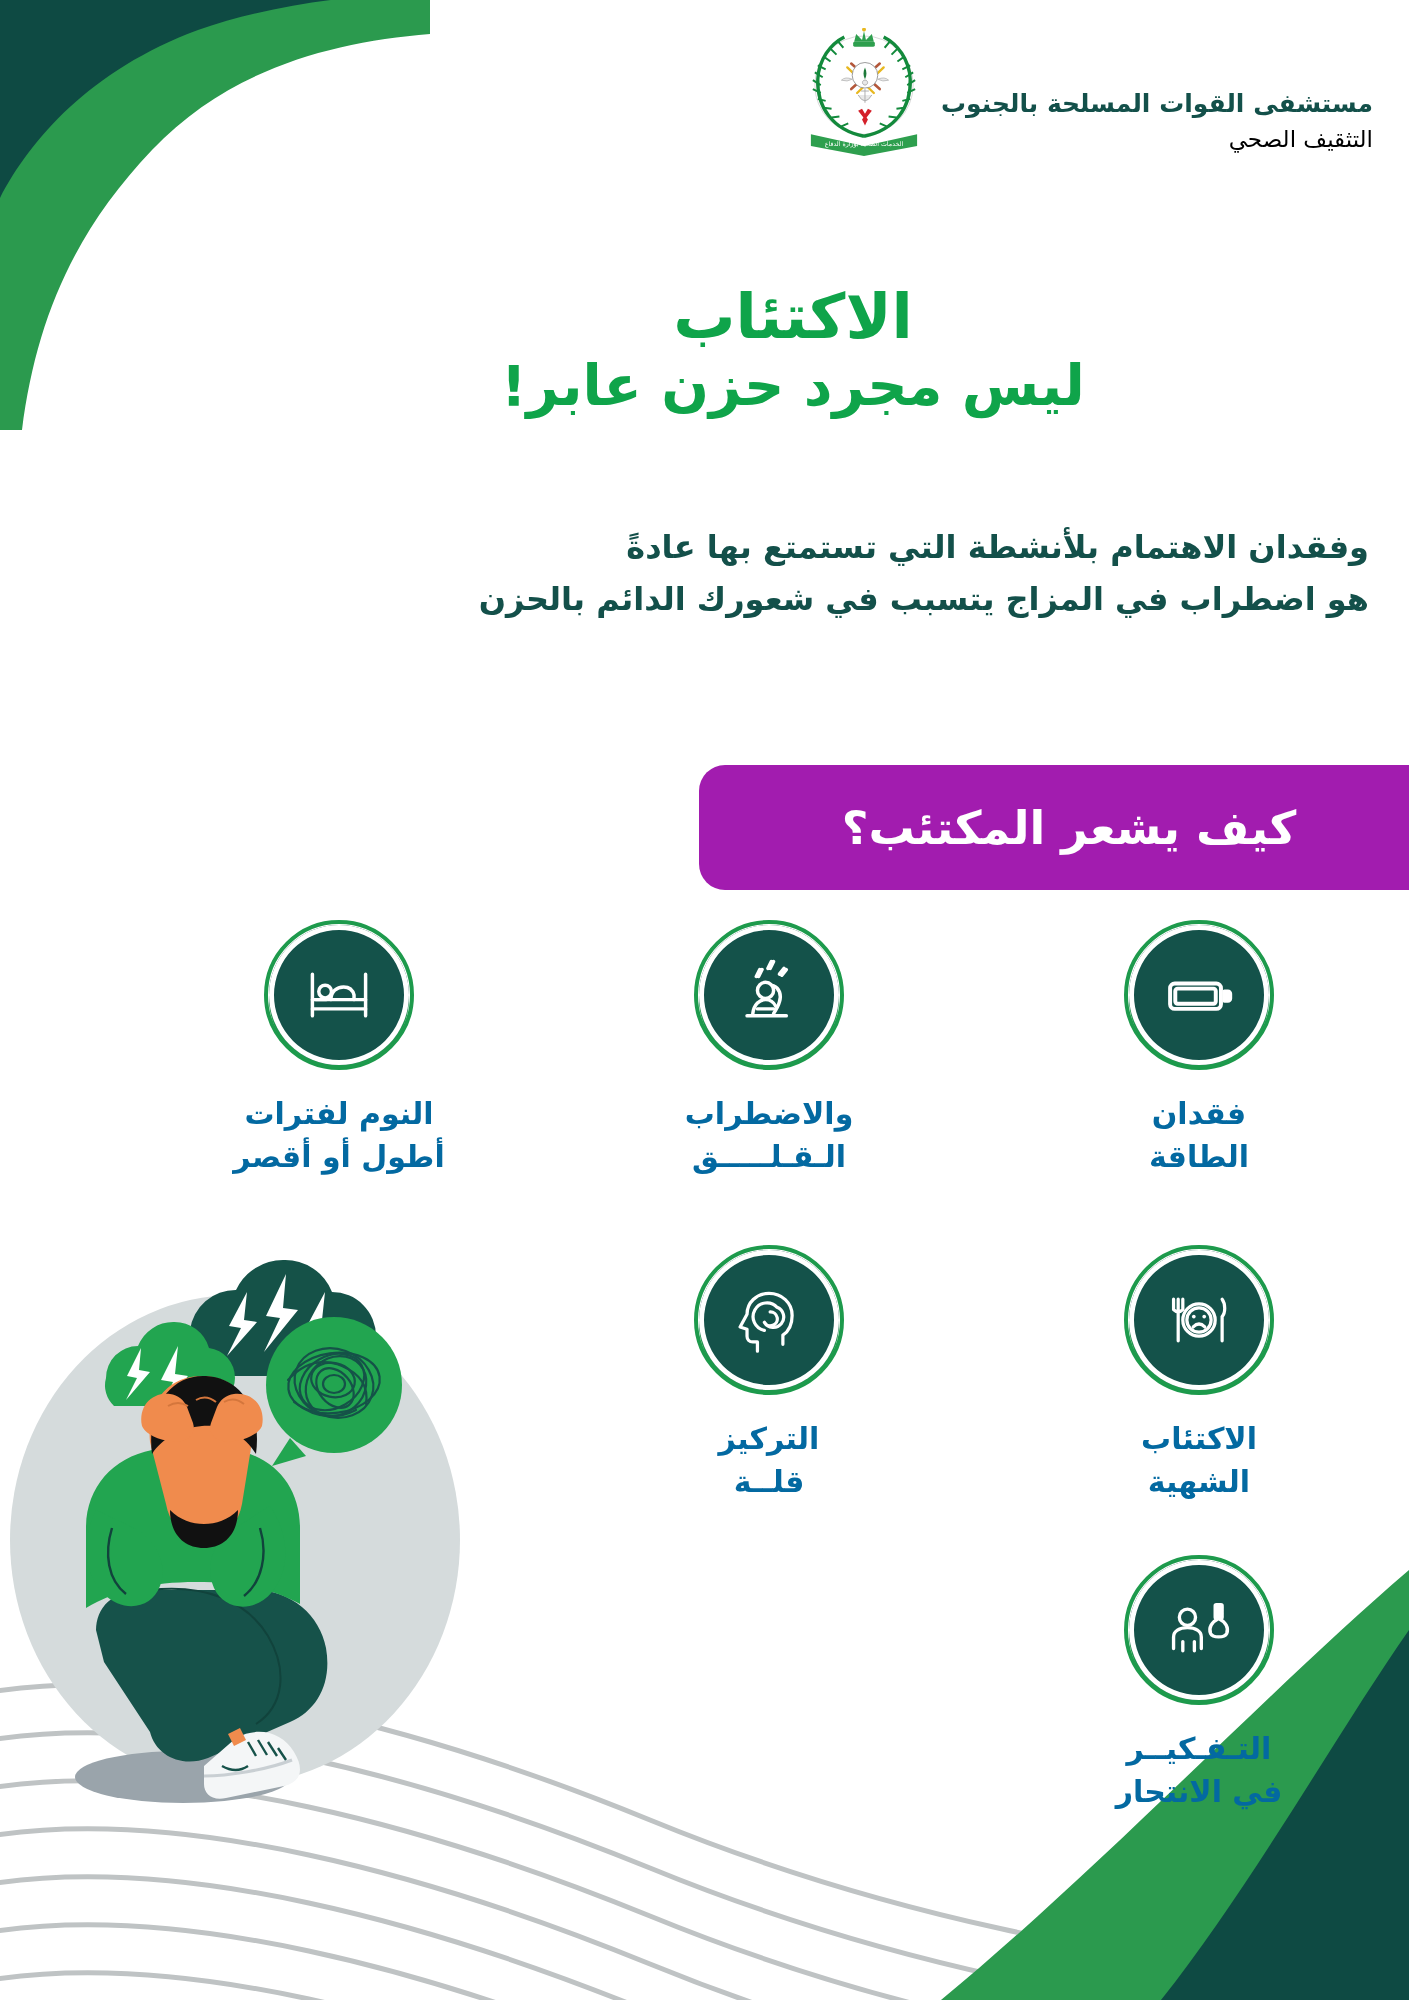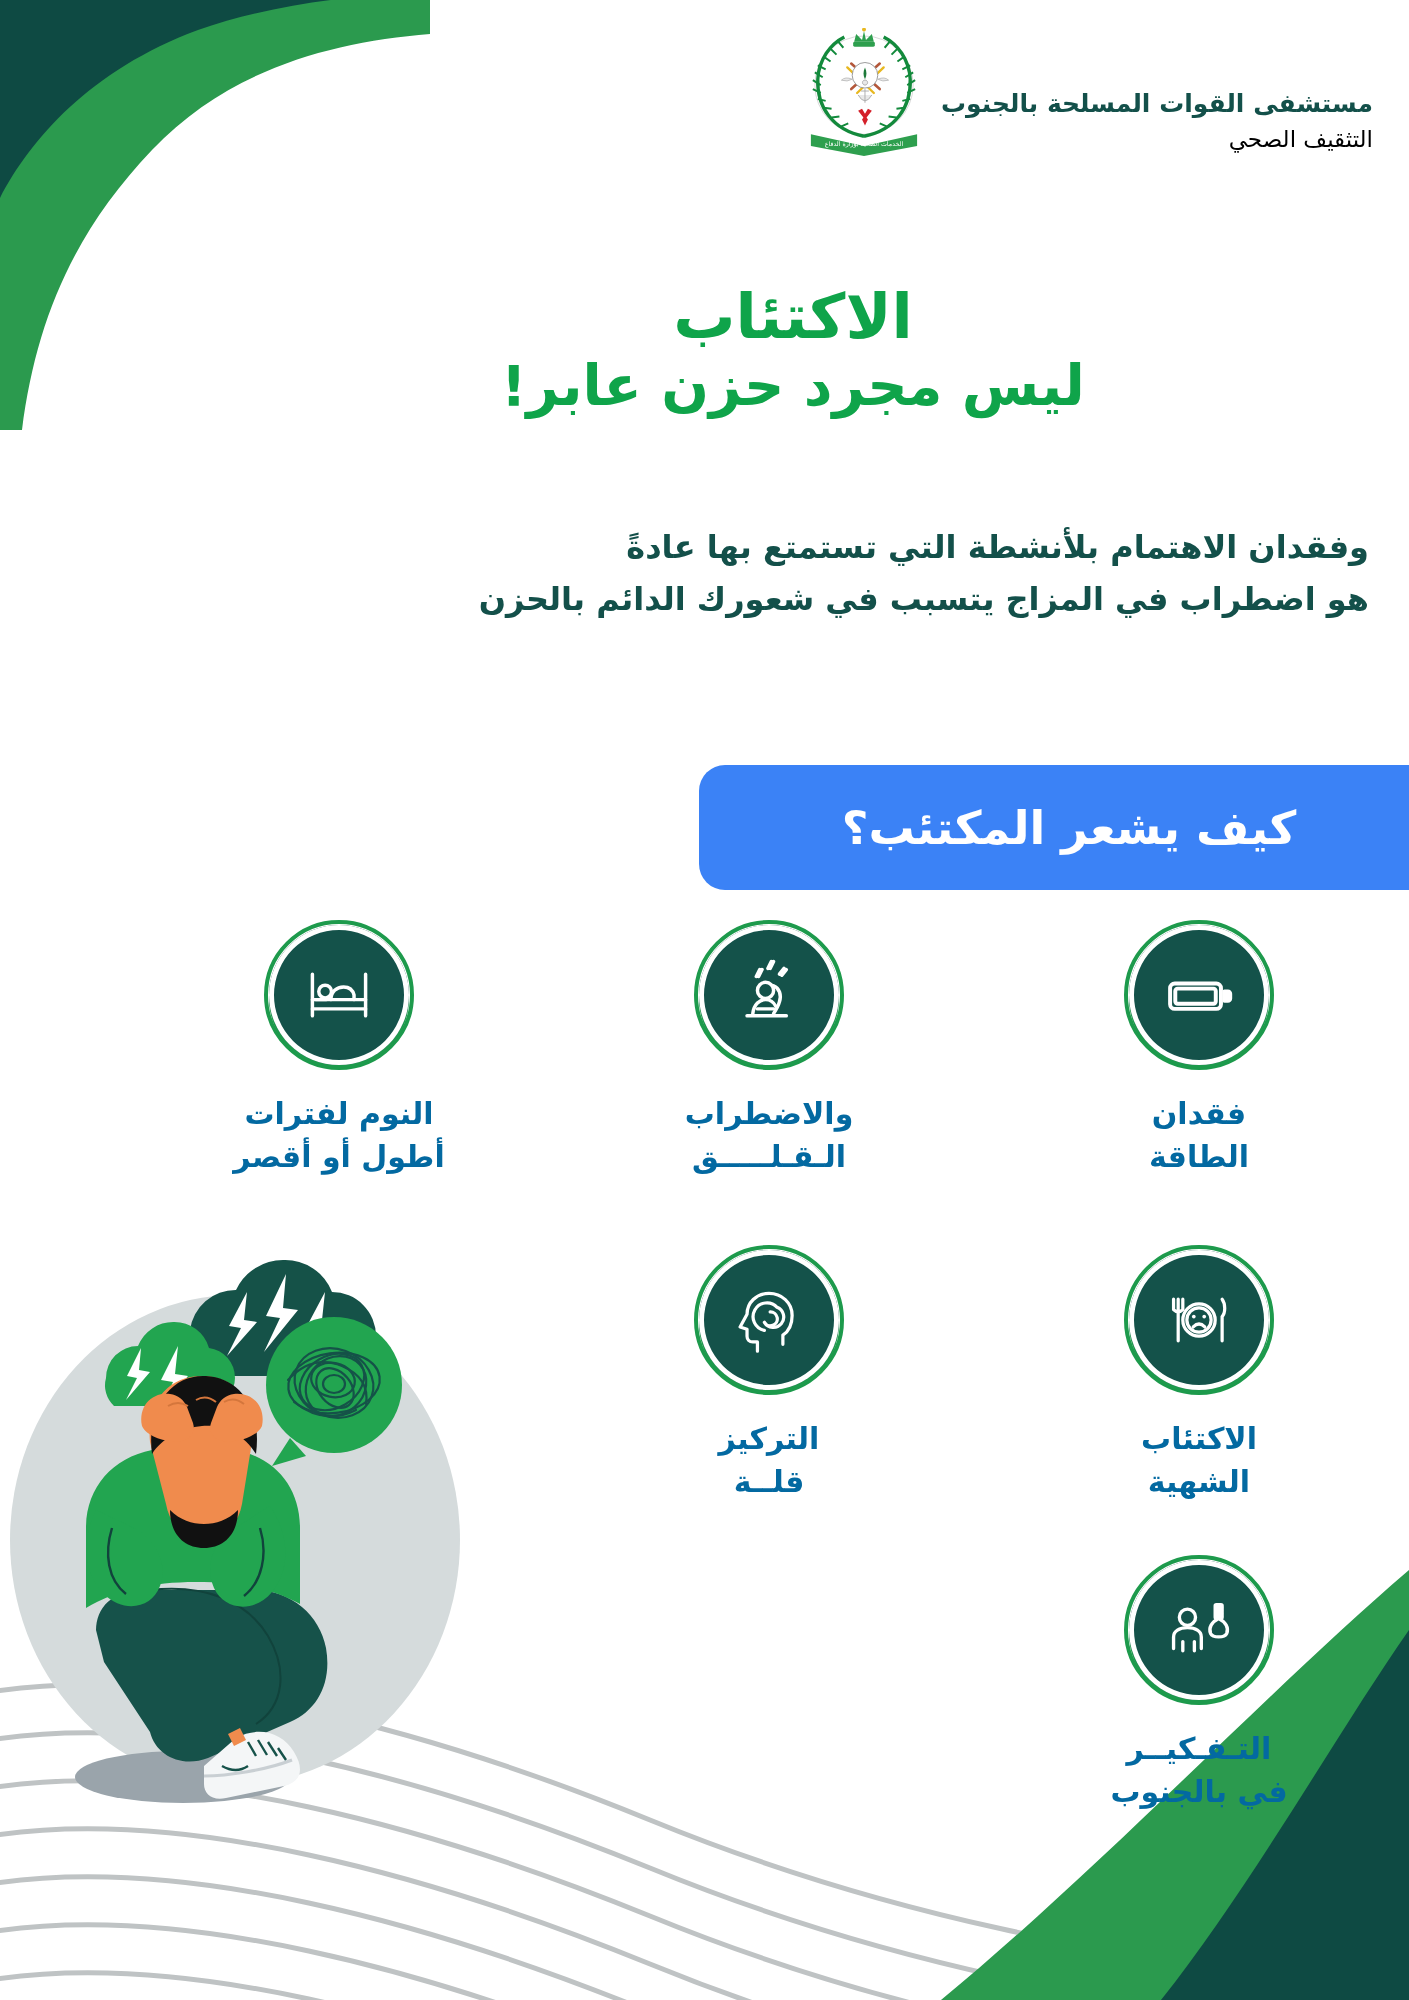--- a/index.html
+++ b/index.html
@@ -45,21 +45,21 @@
   }
   .subtitle {
     position:absolute; top:522px; right:40px; width:1200px;
     text-align:right; font-size:32px; color:#13504A;
     line-height:1.62; font-weight:600; z-index:5;
   }
 
   
   .banner {
     position:absolute; top:765px; right:0; width:710px; height:125px;
-    background:#3b82f6;
+    background:#a21caf;
     border-top-left-radius:26px; border-bottom-left-radius:26px;
     display:flex; align-items:center; justify-content:center;
     z-index:5;
   }
   .banner-text {
     color:#fff; font-size:46px; font-weight:bold; padding-left:30px;
   }
 
   
   .sym { position:absolute; width:300px; text-align:center; z-index:6; }
@@ -272,21 +272,21 @@
       <circle cx="22" cy="21" r="7"></circle>
       <path d="M10,48 v-10 c0,-5 5,-8 12,-8 c7,0 12,3 12,8 v10"></path>
       <path d="M18,42 v8 M28,42 v8"></path>
       <rect x="46" y="10" width="6" height="12" rx="1"></rect>
       <path d="M49,22 c-6,3 -9,8 -7,13 c2,4 12,4 14,0 c2,-5 -1,-10 -7,-13 Z"></path>
       <path d="M46.5,12.5 h5 M46.5,15 h5 M46.5,17.5 h5 M46.5,20 h5"></path>
     </svg>
   </div>
   <div class="lbl">
     <div>التـفـكيــر</div>
-    <div>في بالجنوب</div>
+    <div>في الانتحار</div>
   </div>
 </div>
 
 <svg class="illo" viewBox="0 0 520 610">
 
   <ellipse cx="235" cy="330" rx="225" ry="245" fill="#D5DBDC"></ellipse>
 
   <g>
     <path d="M190,120 a46,46 0 0 1 46,-40 a52,52 0 0 1 48,-30 a50,50 0 0 1 48,32 a44,44 0 0 1 44,44 a40,40 0 0 1 -40,40 l-146,0 a40,40 0 0 1 0,-46 Z" fill="#155248"></path>
     <path d="M247,82 l-18,34 l12,2 l-14,28 l30,-34 l-13,-2 Z" fill="#fff"></path>

